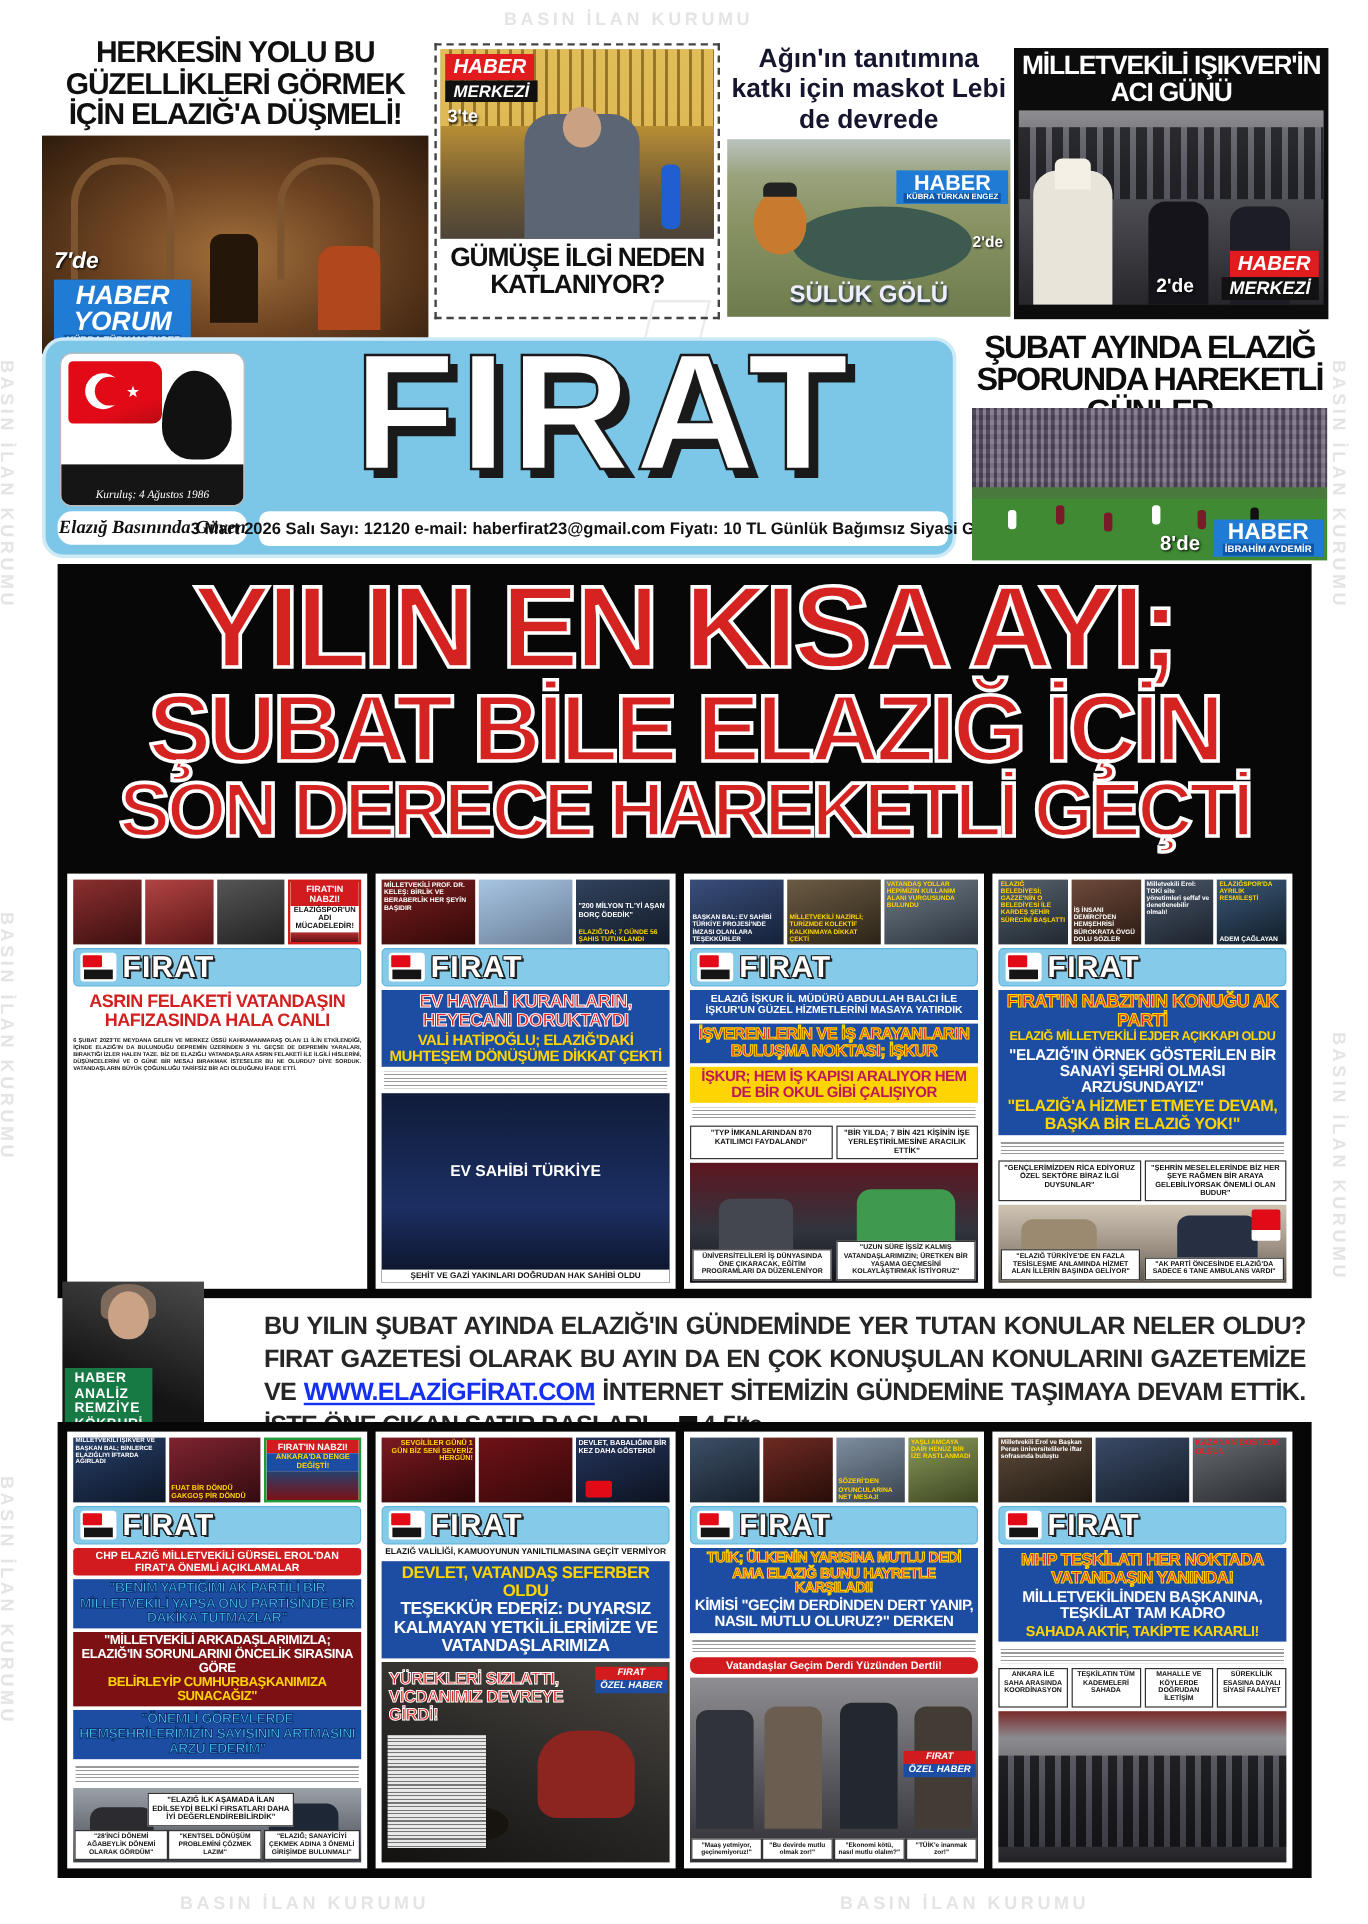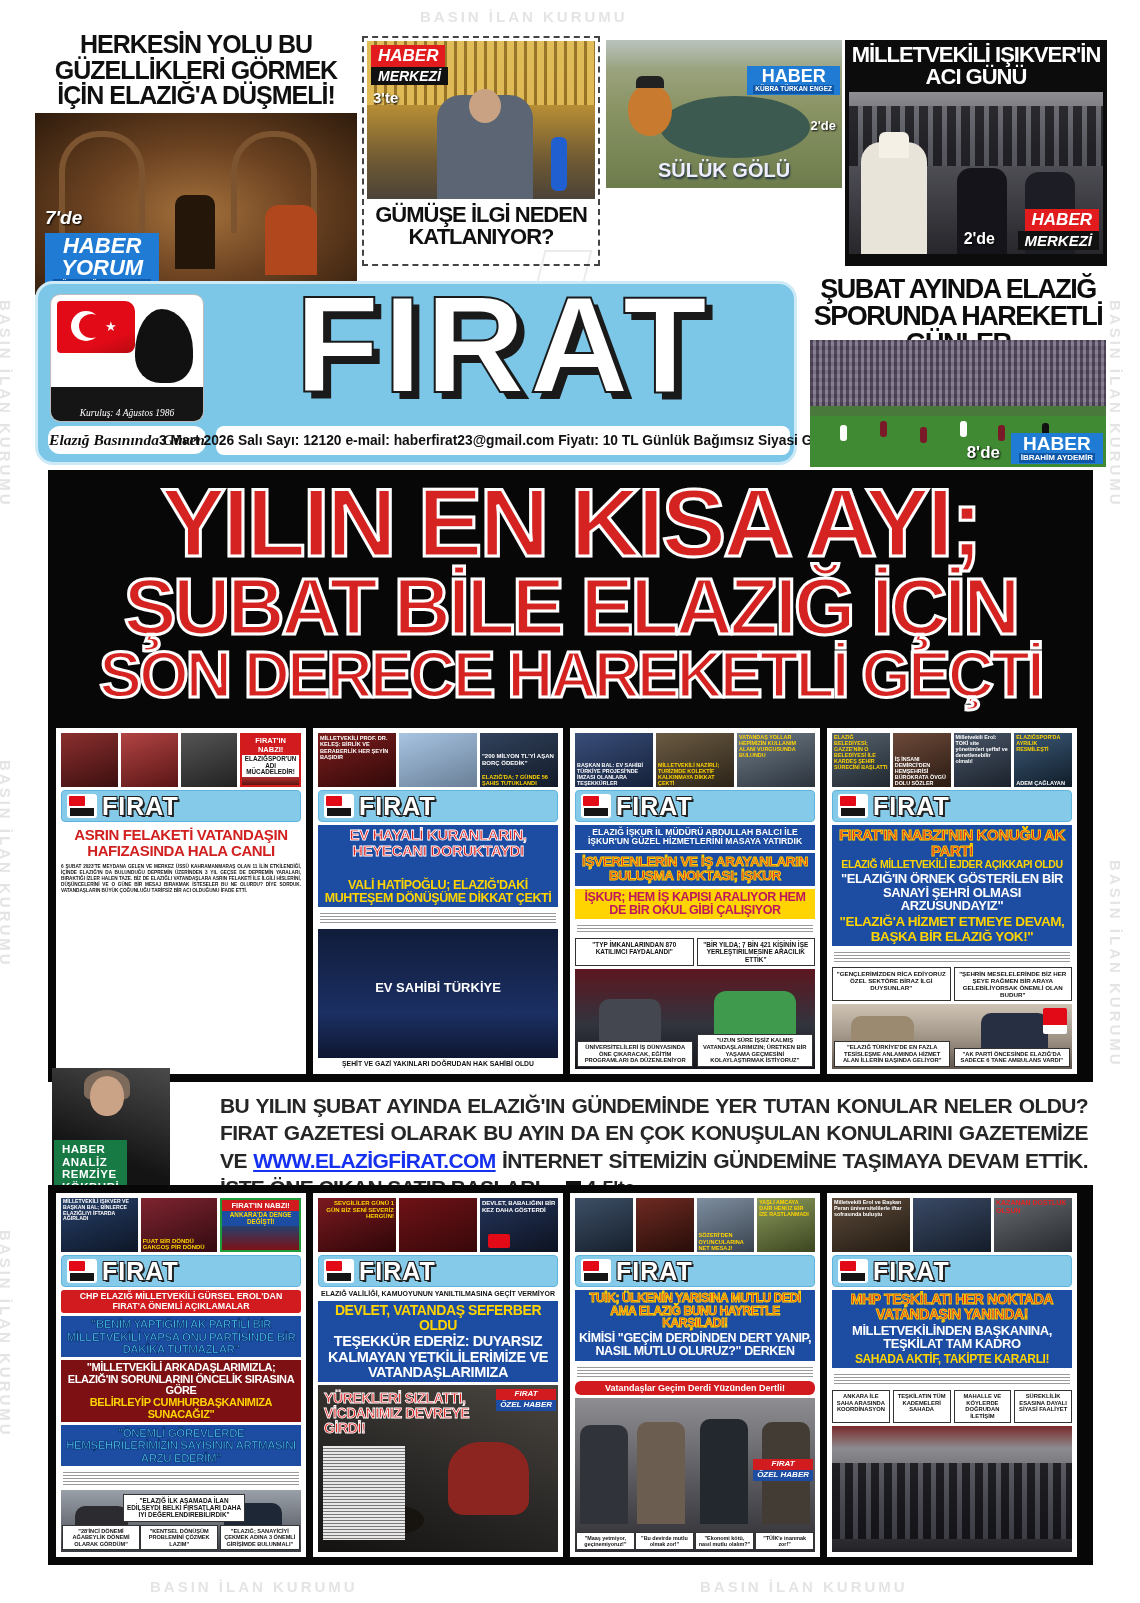--- a/index.html
+++ b/index.html
@@ -145,20 +145,21 @@
       <div class="hm-badge" style="position:absolute;top:4px;left:4px;">
         <span class="r" style="font-size:17px;">HABER</span><br>
         <span class="k" style="font-size:14px;">MERKEZİ</span>
       </div>
       <div class="pageref" style="position:absolute;top:48px;left:6px;font-size:15px;">3'te</div>
     </div>
     <div class="tz-head" style="font-size:22px;margin-top:5px;">GÜMÜŞE İLGİ NEDEN KATLANIYOR?</div>
   </div>
 
   <div class="tz" style="top:36px;left:606px;width:236px;">
+    <div class="tz-head" style="font-size:22px;letter-spacing:0;color:#15162e;line-height:1.15;">Ağın'ın tanıtımına katkı için maskot Lebi de devrede</div>
     <div class="photo" style="height:148px;margin-top:4px;background:linear-gradient(180deg,#b9c3bf 0%,#9aa37e 20%,#8a9465 45%,#6d7c4c 100%);">
       <div style="position:absolute;top:56px;left:54px;width:150px;height:62px;background:#3d5a50;border-radius:50%;"></div>
       <div style="position:absolute;top:44px;left:22px;width:44px;height:52px;background:#c87a2e;border-radius:48%;"></div>
       <div style="position:absolute;top:36px;left:30px;width:28px;height:12px;background:#222;border-radius:6px 6px 0 0;"></div>
       <div class="badge-blue" style="position:absolute;top:26px;right:2px;padding:1px 6px;">
         <span style="font-size:18px;display:block;">HABER</span>
         <span class="sub" style="font-size:6.5px;">KÜBRA TÜRKAN ENGEZ</span>
       </div>
       <div class="pageref" style="position:absolute;top:78px;right:6px;font-size:13px;">2'de</div>
       <div style="position:absolute;bottom:6px;width:100%;text-align:center;color:#eef;font-weight:900;font-size:20px;text-shadow:1px 2px 2px #234;">SÜLÜK GÖLÜ</div>
@@ -255,21 +256,21 @@
       </div>
       <div class="mp-mast">
         <div class="mp-logo">
             <div class="f"></div>
             <div class="s"></div>
           </div>
         <span class="mp-word">FIRAT</span>
       </div>
       <div class="hb panel">
         <div class="redstroke" style="font-size:15px;">EV HAYALİ KURANLARIN, HEYECANI DORUKTAYDI</div>
-        <div class="yl" style="font-size:12.5px;margin-top:20px;">VALİ HATİPOĞLU; ELAZIĞ'DAKİ MUHTEŞEM DÖNÜŞÜME DİKKAT ÇEKTİ</div>
+        <div class="yl" style="font-size:12.5px;margin-top:2px;">VALİ HATİPOĞLU; ELAZIĞ'DAKİ MUHTEŞEM DÖNÜŞÜME DİKKAT ÇEKTİ</div>
       </div>
       <div class="bodylines" style="height:14px;"></div>
       <div class="mp-photo" style="background:linear-gradient(180deg,#101c3a 0%,#1b2f63 60%,#0c1225 100%);">
         <div style="position:absolute;top:36%;width:100%;text-align:center;font-weight:900;color:#fff;font-size:13px;">EV SAHİBİ TÜRKİYE</div>
         <div style="position:absolute;bottom:0;left:0;right:0;background:#fff;color:#111;font-weight:800;font-size:6.8px;text-align:center;padding:2px;">ŞEHİT VE GAZİ YAKINLARI DOĞRUDAN HAK SAHİBİ OLDU</div>
       </div>
     </div>
 
     <div class="mp r1 mpL3">
       <div class="mp-teasers">

